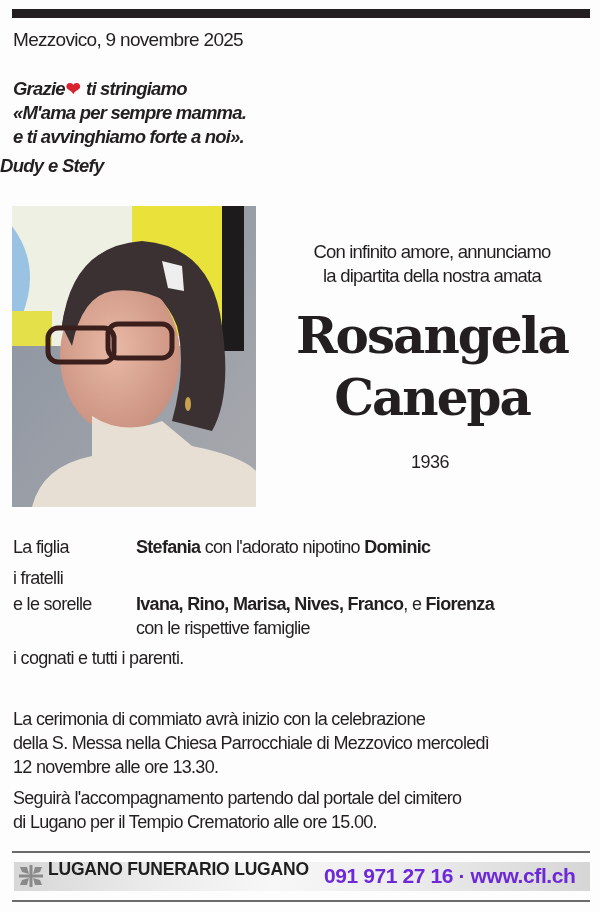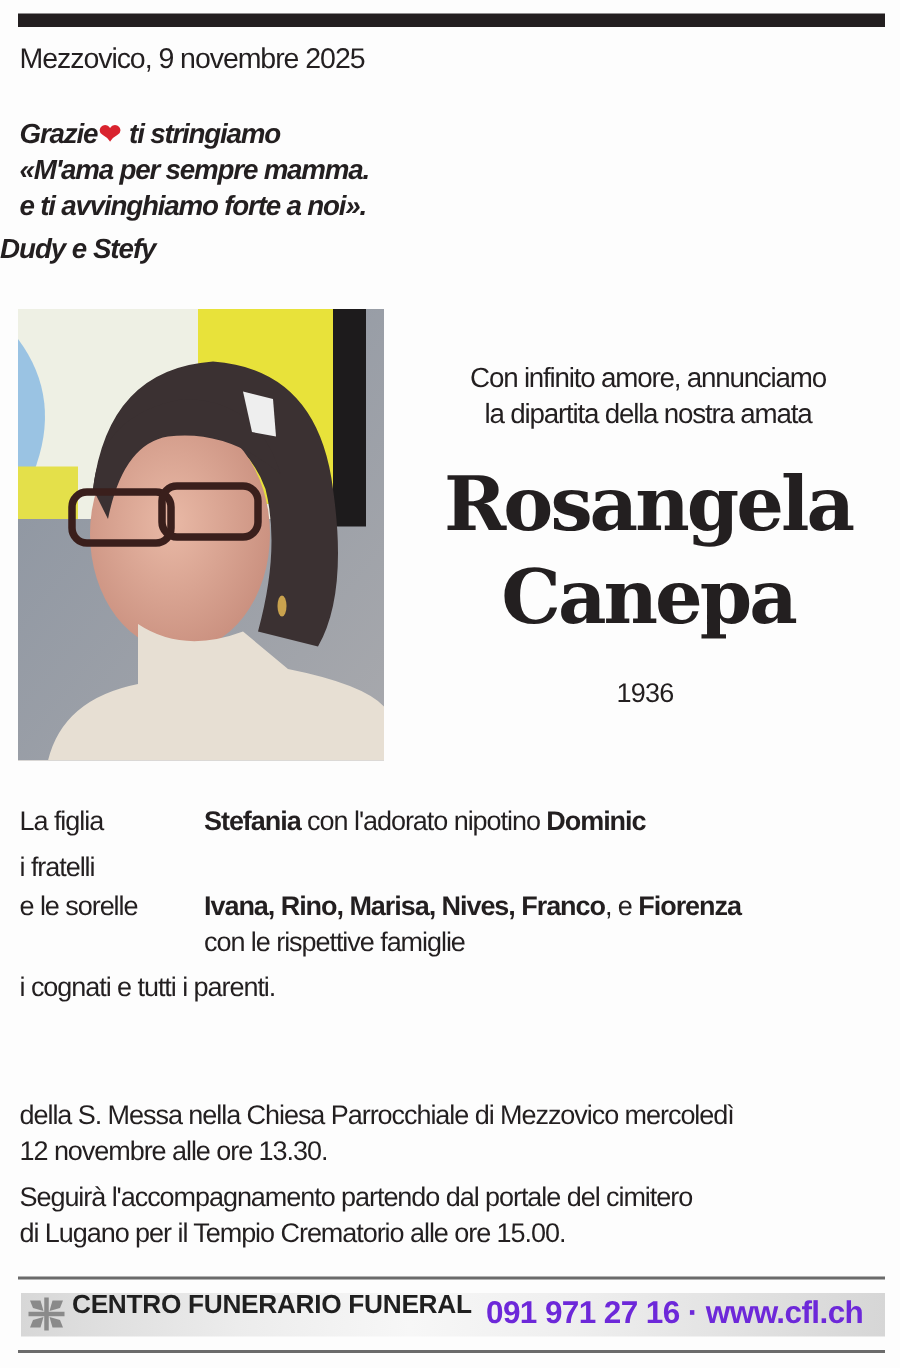--- a/index.html
+++ b/index.html
@@ -112,21 +112,21 @@
   <div class="frow" style="top:81px">
     <span class="val">con le rispettive famiglie</span>
   </div>
   <div class="frow" style="top:111px">
     <span class="lbl">i cognati e tutti i parenti.</span>
   </div>
 </div>
 
 <div class="abs ceremony">
   <p>
-    <br>
+    <span>La cerimonia di commiato avrà inizio con la celebrazione</span><br>
     <span>della S. Messa nella Chiesa Parrocchiale di Mezzovico mercoledì</span><br>
     <span>12 novembre alle ore 13.30.</span>
   </p>
   <p>
     <span>Seguirà l'accompagnamento partendo dal portale del cimitero</span><br>
     <span>di Lugano per il Tempio Crematorio alle ore 15.00.</span>
   </p>
 </div>
 
 <div class="abs rule" style="top:851px"></div>
@@ -136,16 +136,16 @@
     <g fill="#8a8a8a">
       <path d="M2 3 L9 3 L11 10 L4 8 Z"></path>
       <path d="M24 3 L17 3 L15 10 L22 8 Z"></path>
       <path d="M2 21 L9 21 L11 14 L4 16 Z"></path>
       <path d="M24 21 L17 21 L15 14 L22 16 Z"></path>
       <rect x="11.5" y="1" width="3" height="22"></rect>
       <rect x="1" y="10.5" width="24" height="3"></rect>
     </g>
   </svg>
 </div>
-<div class="abs brand-main">CENTRO FUNERARIO FUNERAL</div>
+<div class="abs brand-main">LUGANO FUNERARIO LUGANO</div>
 <div class="abs brand-sub">DELMENICO FUNERAL PLANNERS</div>
 <div class="abs contact">091 971 27 16 · www.cfl.ch</div>
 <div class="abs rule" style="top:900px"></div>
 
 </body></html>

